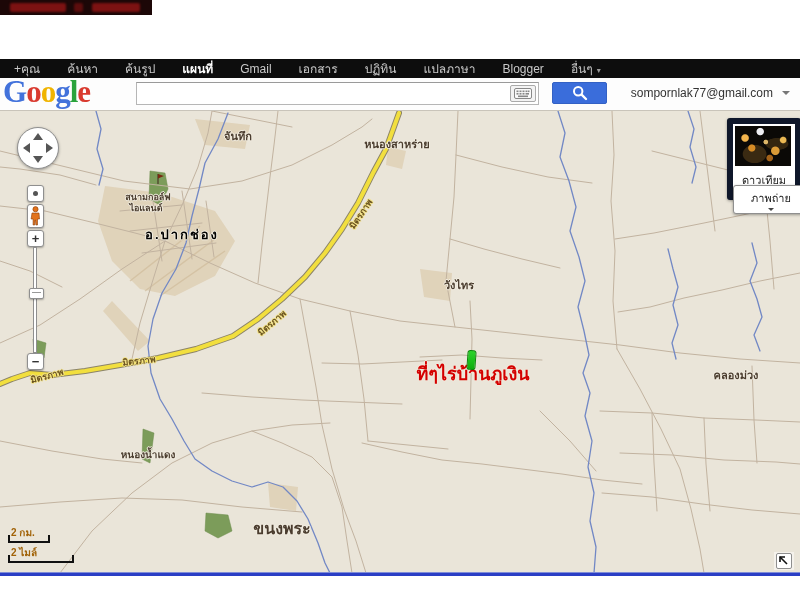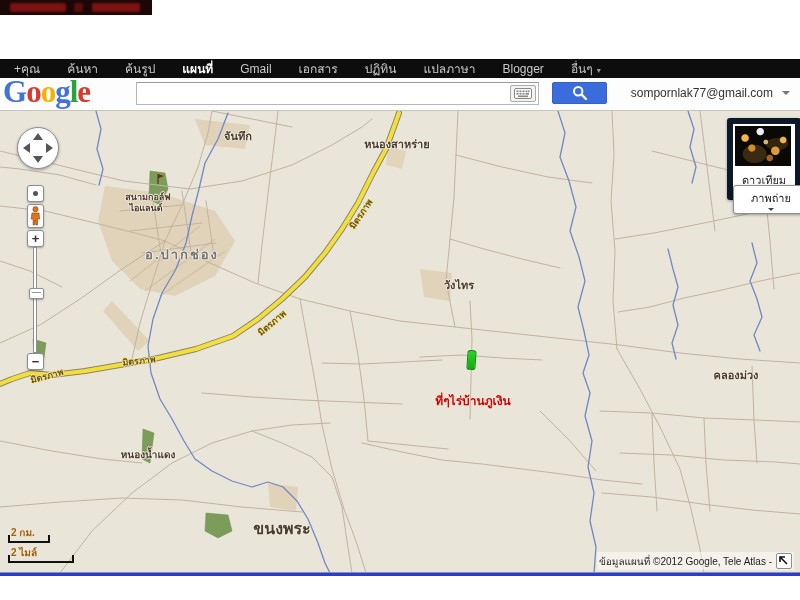--- a/index.html
+++ b/index.html
@@ -28,21 +28,21 @@
   .searchbtn{position:absolute;left:552px;top:4px;width:55px;height:22px;background:#3a6ddb;border:1px solid #3361c4;border-radius:2px;display:flex;align-items:center;justify-content:center;cursor:pointer;}
   .account{position:absolute;right:10px;top:8px;display:flex;align-items:center;gap:9px;cursor:pointer;}
   .account span.em{font-size:12px;color:#333;}
   .caret-down{width:0;height:0;border-left:4px solid transparent;border-right:4px solid transparent;border-top:4px solid #777;}
 
   
   #map{position:absolute;left:0;top:110px;width:800px;height:462px;background:#eae5d9;overflow:hidden;border-top:1px solid #c9c4ba;cursor:default;}
   #mapsvg{position:absolute;left:0;top:0;}
   .mlabel{position:absolute;white-space:nowrap;font-weight:bold;color:#4a3c2e;
     text-shadow:1px 0 0 #f2ede1,-1px 0 0 #f2ede1,0 1px 0 #f2ede1,0 -1px 0 #f2ede1;}
-  .mlabel.big{letter-spacing:2px;color:#737373;margin-top:20px;}
+  .mlabel.big{letter-spacing:2px;color:#000000;}
   .mlabel.road{color:#6b5420;font-weight:bold;text-shadow:1px 0 0 #f3e38a,-1px 0 0 #f3e38a,0 1px 0 #f3e38a,0 -1px 0 #f3e38a;}
   .mlabel.red{color:#d40000;text-shadow:1px 0 0 #f0e9da,-1px 0 0 #f0e9da,0 1px 0 #f0e9da,0 -1px 0 #f0e9da;}
   .mlabel.small{font-weight:bold;}
 
   .green-marker{position:absolute;left:467px;top:239px;width:7px;height:18px;border-radius:3px;background:linear-gradient(#2bd42b,#0eae0e);border:1px solid #0a860a;transform:rotate(4deg);cursor:pointer;}
 
   
   .panctl{position:absolute;left:17px;top:16px;width:40px;height:40px;border-radius:50%;background:#fff;border:1px solid #8f8f8f;box-shadow:0 1px 3px rgba(0,0,0,.35);cursor:pointer;}
   .tri{position:absolute;width:0;height:0;}
   .tri.up{left:15px;top:5px;border-left:5px solid transparent;border-right:5px solid transparent;border-bottom:7px solid #555;}
@@ -244,21 +244,21 @@
         <div class="mlabel small" style="left: 146px; top: 97px; font-size: 9px; transform: translate(-50%, -50%) rotate(0deg);">ไอแลนด์</div>
         <div class="mlabel big" style="left: 182px; top: 123px; font-size: 13px; transform: translate(-50%, -50%) rotate(0deg);">อ.ปากช่อง</div>
         <div class="mlabel place" style="left: 459px; top: 174px; font-size: 11px; transform: translate(-50%, -50%) rotate(0deg);">วังไทร</div>
         <div class="mlabel place" style="left: 736px; top: 264px; font-size: 11px; transform: translate(-50%, -50%) rotate(0deg);">คลองม่วง</div>
         <div class="mlabel place" style="left: 148px; top: 320px; font-size: 10px; transform: translate(-50%, -50%) rotate(0deg); margin-top: 23px;">หนองน้ำแดง</div>
         <div class="mlabel place" style="left: 282px; top: 381px; font-size: 16px; transform: translate(-50%, -50%) rotate(0deg); margin-top: 36px;">ขนงพระ</div>
         <div class="mlabel road" style="left: 361px; top: 103px; font-size: 9px; transform: translate(-50%, -50%) rotate(-56deg);">มิตรภาพ</div>
         <div class="mlabel road" style="left: 272px; top: 212px; font-size: 9px; transform: translate(-50%, -50%) rotate(-40deg);">มิตรภาพ</div>
         <div class="mlabel road" style="left: 139px; top: 250px; font-size: 9px; transform: translate(-50%, -50%) rotate(-6deg);">มิตรภาพ</div>
         <div class="mlabel road" style="left: 47px; top: 265px; font-size: 9px; transform: translate(-50%, -50%) rotate(-15deg);">มิตรภาพ</div>
-        <div class="mlabel red" style="left: 473px; top: 262px; font-size: 12px; transform: translate(-50%, -50%) rotate(0deg); margin-top: 27px;">ที่ๆไร่บ้านภูเงิน</div>
+        <div class="mlabel red" style="left: 473px; top: 262px; font-size: 18px; transform: translate(-50%, -50%) rotate(0deg);">ที่ๆไร่บ้านภูเงิน</div>
       </div>
 
     <div style="position:absolute;left:155px;top:60px;width:10px;height:12px;">
       <svg width="10" height="12" viewBox="0 0 10 12">
           <line x1="3" y1="1" x2="3" y2="11" stroke="#4a3a28" stroke-width="1.2"></line>
           <polygon points="3,1 9,3 3,5.5" fill="#7a2a12"></polygon>
         </svg>
     </div>
 
     <div class="green-marker"></div>
@@ -293,21 +293,20 @@
     </div>
 
     <div class="scale">
       <div class="txt">2 กม.</div>
       <div class="sline km"></div>
       <div class="txt">2 ไมล์</div>
       <div class="sline mi"></div>
     </div>
 
     <div class="attr">
-      <span class="t">ข้อมูลแผนที่ ©2012 Google, Tele Atlas -</span>
       <button class="attrbtn">
         <svg width="10" height="10" viewBox="0 0 10 10">
           <path d="M1,1 L8,8" stroke="#111" stroke-width="1.6"></path>
           <path d="M1,6 L1,1 L6,1" fill="none" stroke="#111" stroke-width="1.6"></path>
         </svg>
       </button>
     </div>
   </div>
 
   <div class="blueline"></div>

